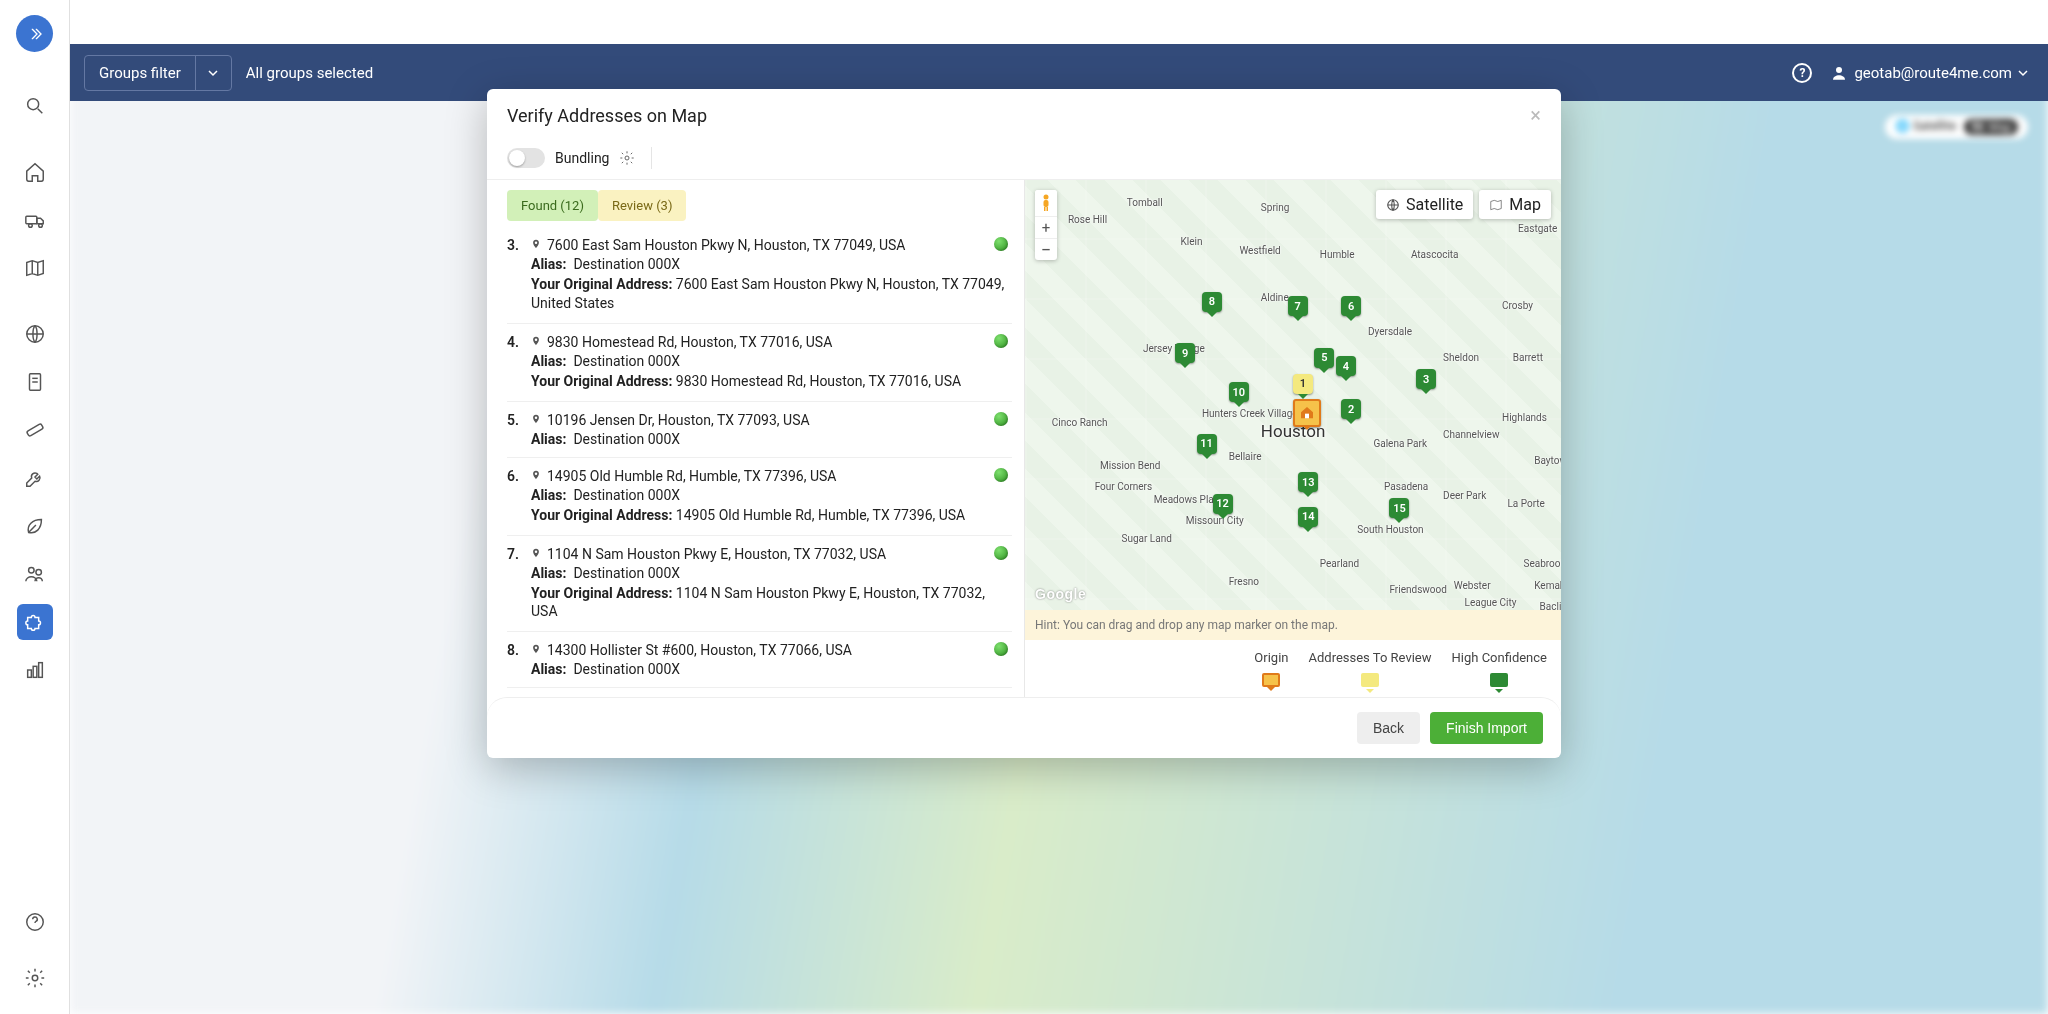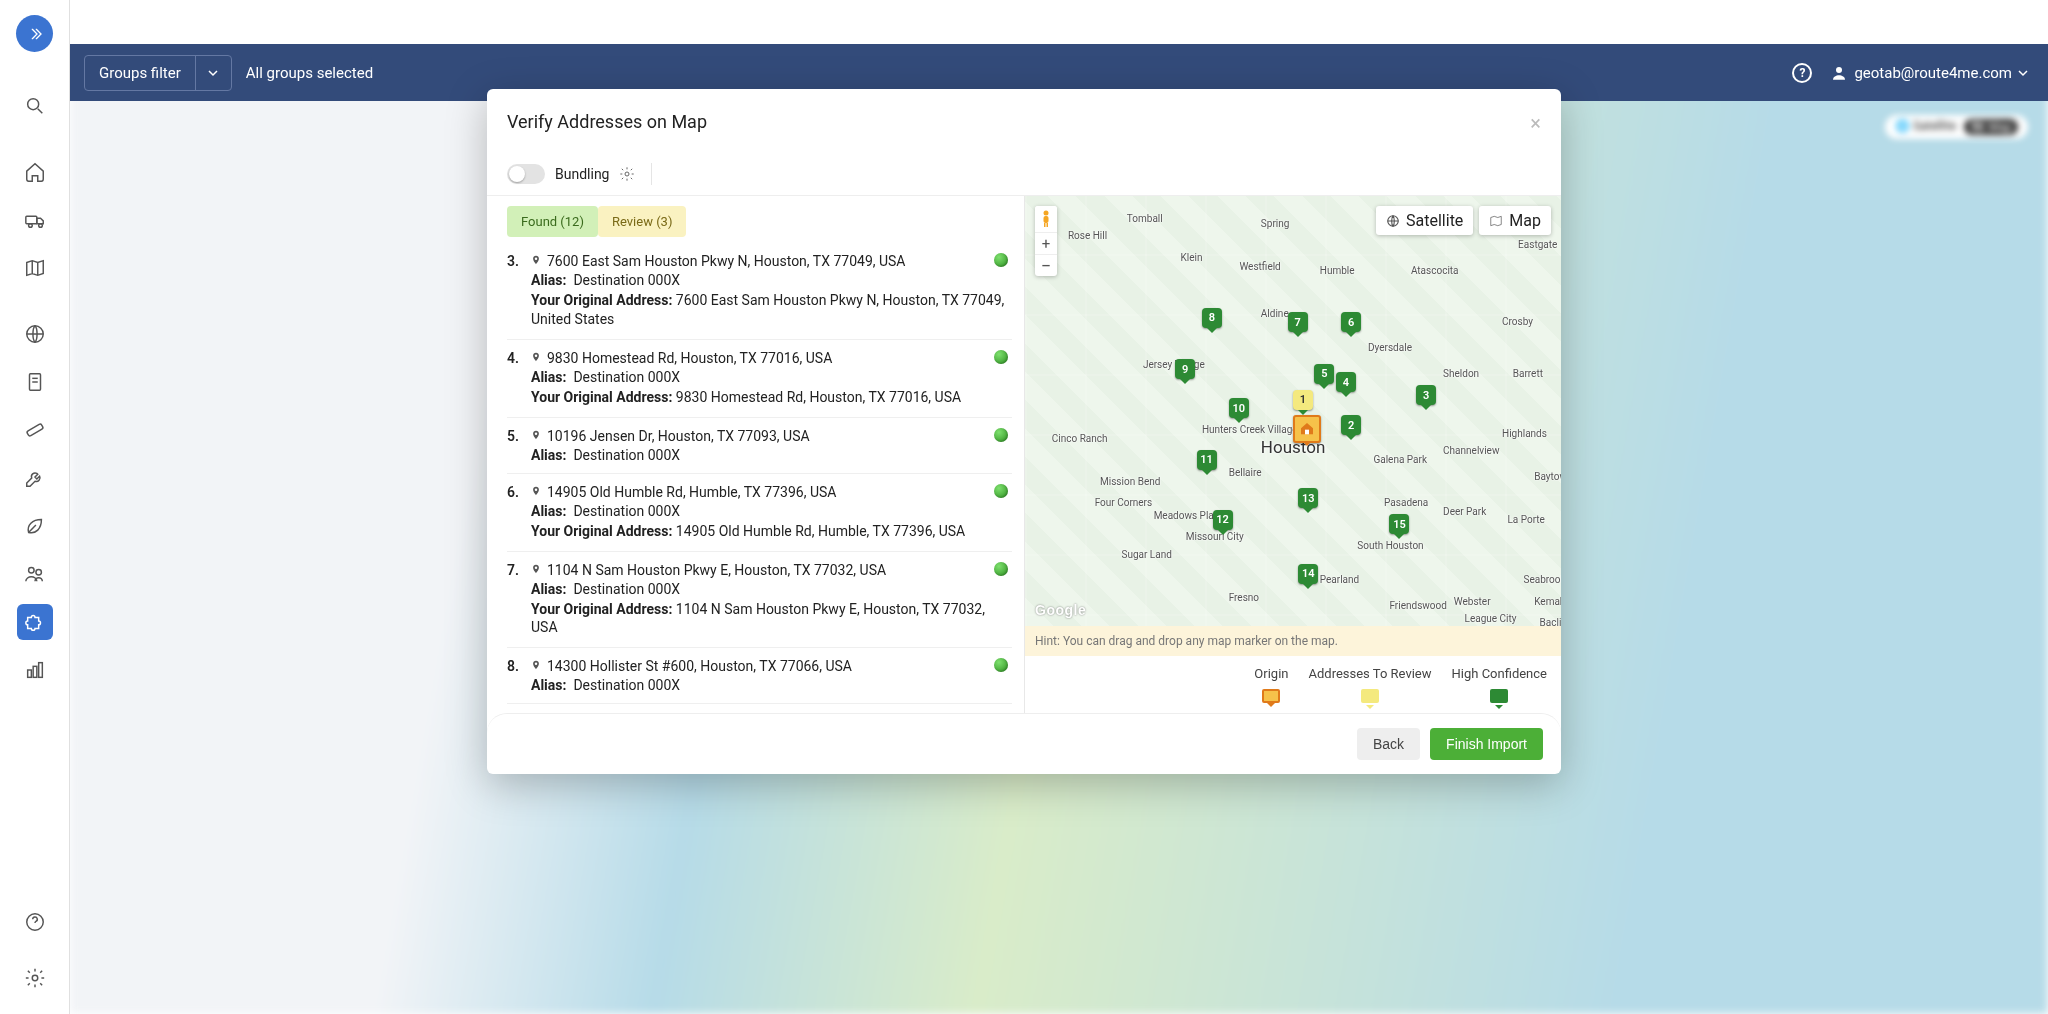--- a/index.html
+++ b/index.html
@@ -86,22 +86,22 @@
     padding-top: 89px;
   }
   .modal {
     width:1074px; max-width: calc(100% - 40px);
     background:#fff; border-radius:6px;
     box-shadow: 0 10px 40px rgba(0,0,0,.25);
     display:flex; flex-direction:column;
     overflow:hidden;
   }
   .modal-header {
-    padding:22px 20px;
-    display:flex; align-items:flex-start;
+    padding:14px 20px;
+    display:flex; align-items:center;
     font-size:18px;
   }
   .modal-close { margin-left:auto; color:#bbb; font-size:20px; cursor:pointer; }
   .modal-subbar {
     padding: 6px 20px 10px 20px;
     border-bottom:1px solid #eee;
     display:flex; align-items:center; gap:10px;
   }
   .toggle {
     width:38px; height:20px; border-radius:10px; background:#e3e3e3; position:relative;
@@ -554,21 +554,21 @@
             <div class="marker origin" style="left: 50%; top: 51%;">
               <svg width="16" height="16" viewBox="0 0 24 24">
                 <path d="M3 11l9-8 9 8v9H3z" fill="#e07a1a"></path>
                 <rect x="9" y="13" width="6" height="7" fill="#fff"></rect>
               </svg>
             </div>
             <div class="marker" style="left: 59%; top: 51%;">2</div>
             <div class="marker" style="left: 32%; top: 59%;">11</div>
             <div class="marker" style="left: 51%; top: 68%;">13</div>
             <div class="marker" style="left: 35%; top: 73%;">12</div>
-            <div class="marker" style="left: 51%; top: 76%; margin-top: 41px;">14</div>
+            <div class="marker" style="left: 51%; top: 76%;">14</div>
             <div class="marker" style="left: 68%; top: 74%;">15</div>
           </div>
         <div class="hint-bar">Hint: You can drag and drop any map marker on the map.</div>
         <div class="legend">
           <div class="legend-item">
             <span>Origin</span>
             <div class="legend-origin"></div>
           </div>
           <div class="legend-item">
             <span>Addresses To Review</span>

